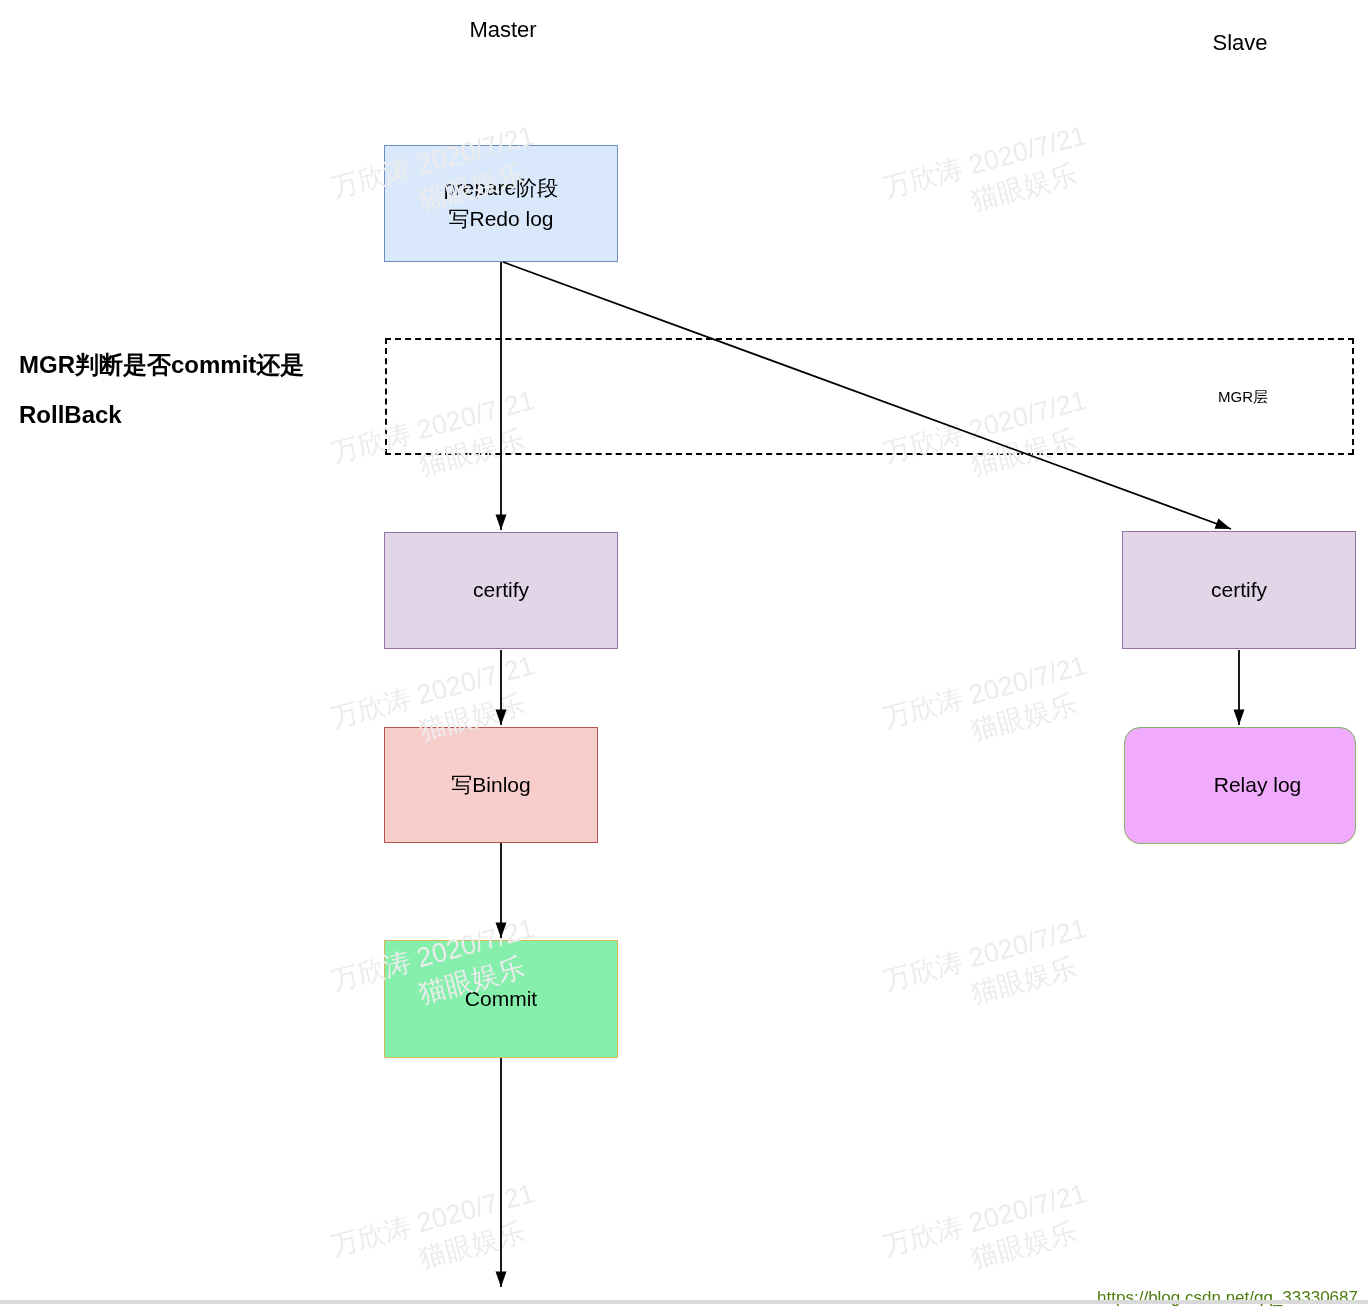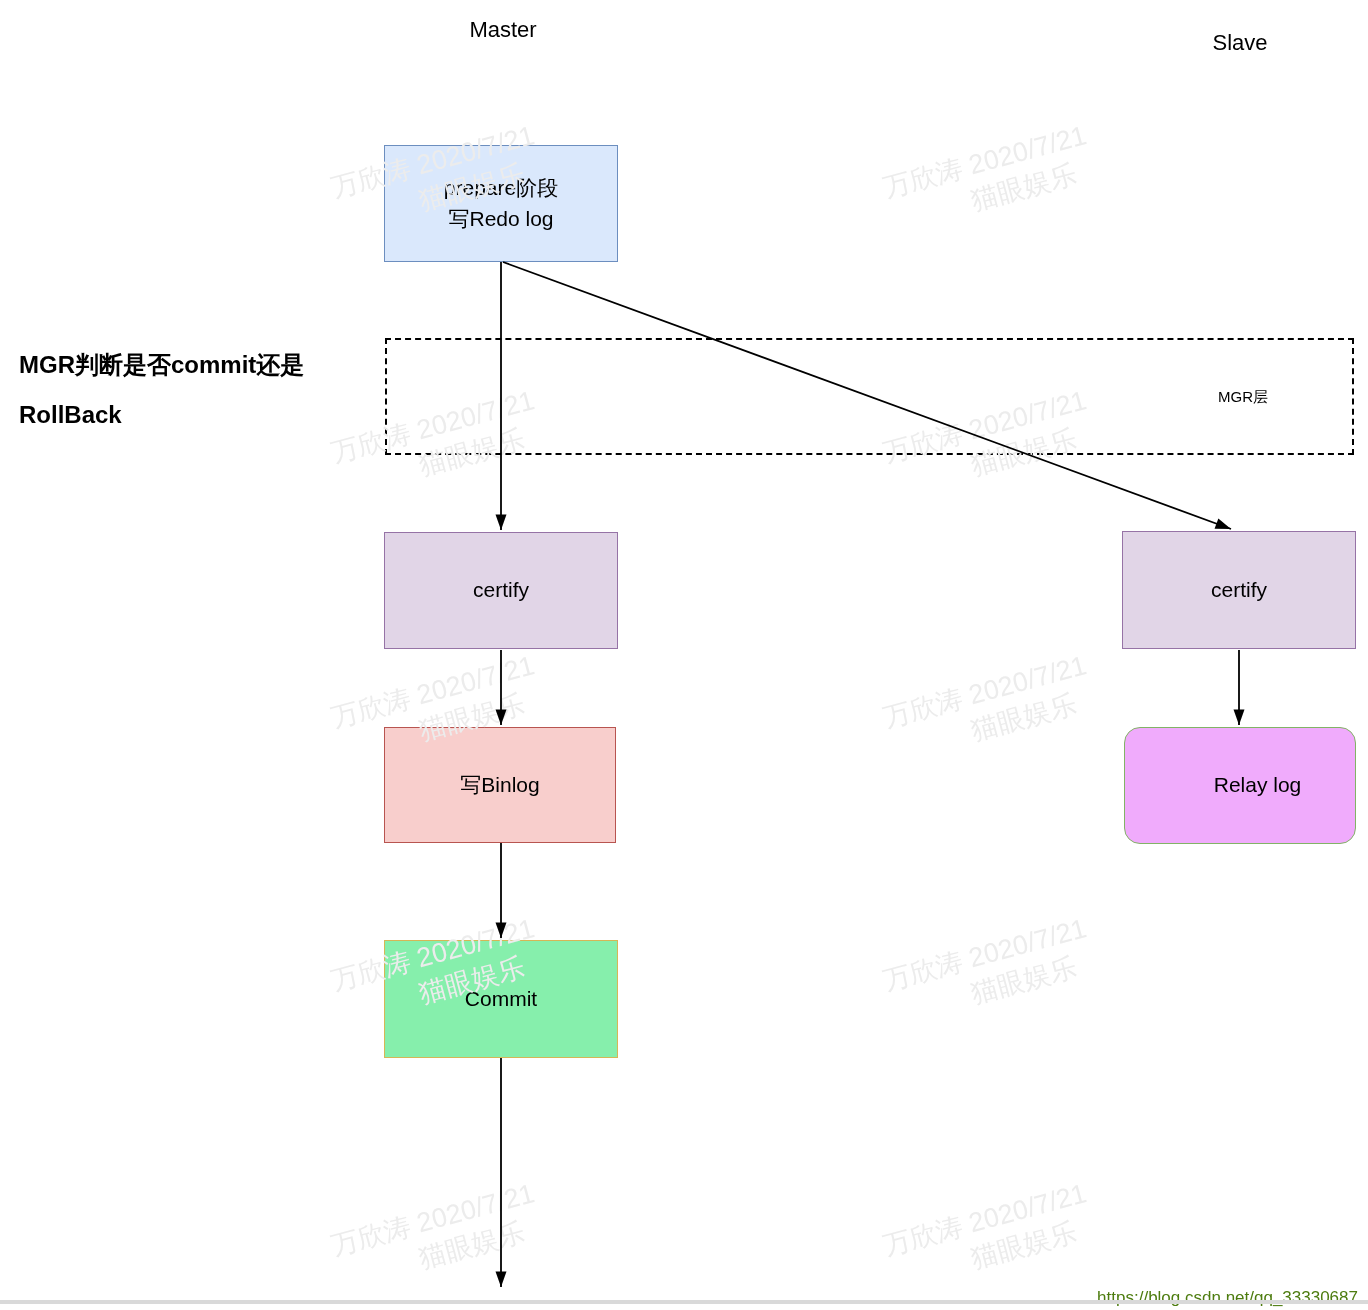--- a/index.html
+++ b/index.html
@@ -28,21 +28,21 @@
     display: flex; flex-direction: column;
     align-items: center; justify-content: center;
     font-size: 21px; color: #000;
     text-align: center; line-height: 1.45;
     box-sizing: border-box;
     border: 1.5px solid #000;
   }
   .box-prepare { left: 384px; top: 145px; width: 234px; height: 117px; }
   .box-certify-master { left: 384px; top: 532px; width: 234px; height: 117px; }
   .box-certify-slave  { left: 1122px; top: 531px; width: 234px; height: 118px; }
-  .box-binlog { left: 384px; top: 727px; width: 232px; height: 116px; }
+  .box-binlog { left: 384px; top: 727px; width: 214px; height: 116px; }
   .box-relay  { left: 1124px; top: 727px; width: 232px; height: 117px; border-radius: 16px; }
   .box-commit { left: 384px; top: 940px; width: 234px; height: 118px; }
 
   
   .mgr-layer {
     position: absolute; left: 385px; top: 338px;
     width: 969px; height: 117px;
     border: 2px dashed #000000;
     box-sizing: border-box;
     background: transparent;

